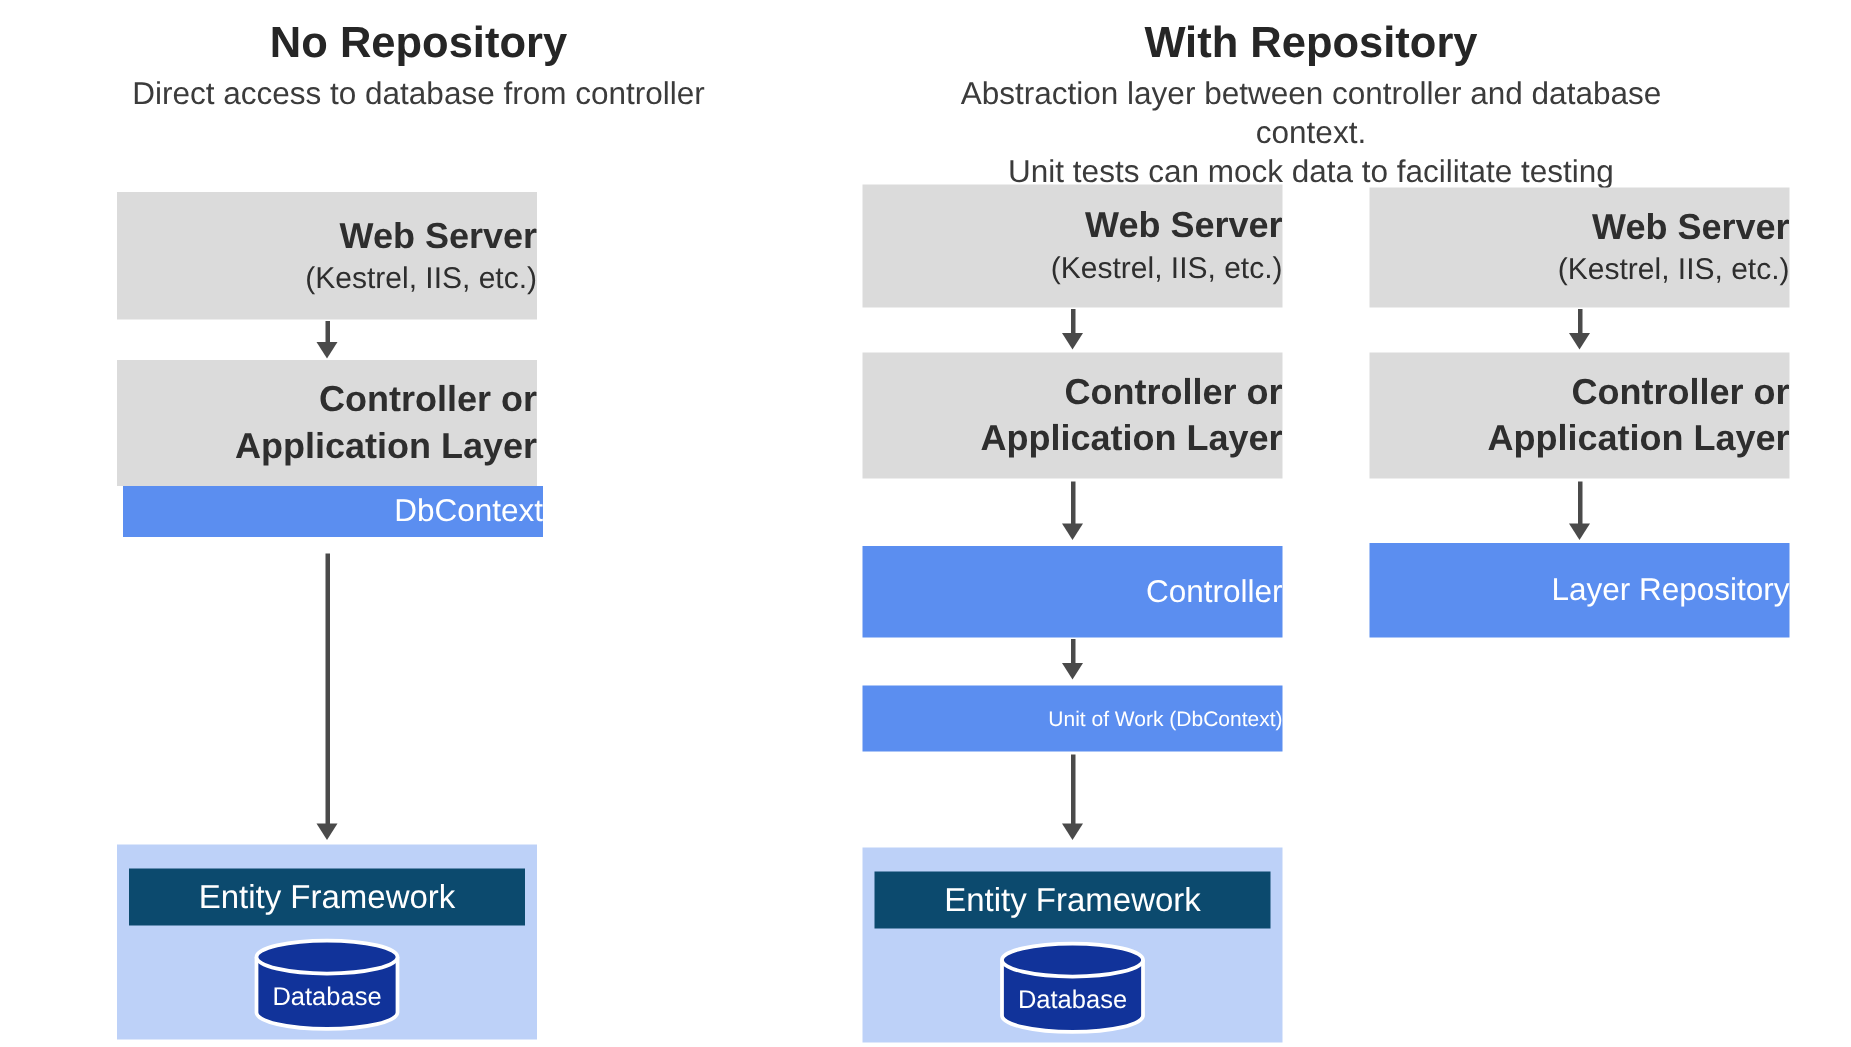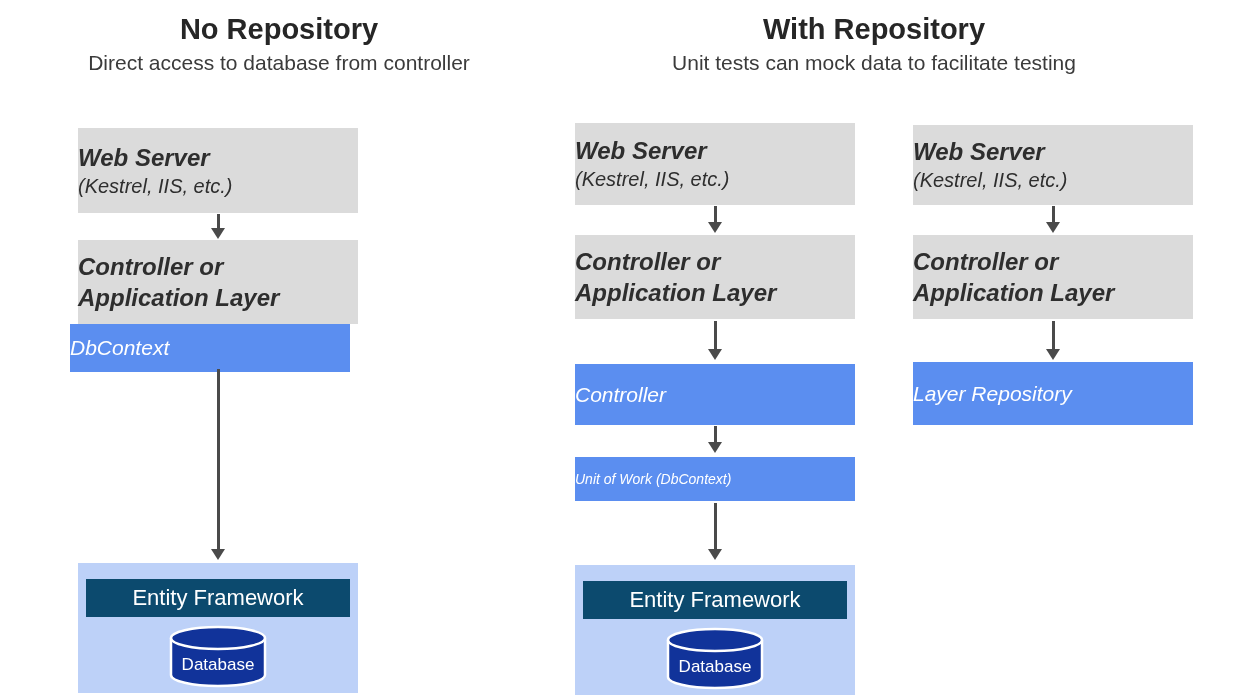--- a/index.html
+++ b/index.html
@@ -15,23 +15,22 @@
 
   
   .heading-block { text-align:center;padding-left:44px; }
   .h-title { font-size:29px; font-weight:bold; color:#262626; line-height:34px; }
   .h-sub   { font-size:21px; color:#3b3b3b; line-height:26px; margin-top:4px; }
 
   
   .box {
     position:absolute;
     display:flex; flex-direction:column;
-    align-items:flex-start; justify-content:center;
+    align-items:flex-end; justify-content:center;
     text-align:center;
-    font-style:italic;
   }
   .box-gray { background:#dbdbdb; }
   .box-blue { background:#5b8ef0; color:#ffffff; font-size:21px; }
   .box-title { font-size:24px; font-weight:bold; line-height:31px; color:#2e2e2e; }
   .box-sub   { font-size:20px; line-height:27px; color:#2e2e2e; }
   .uow-text  { font-size:14px; }
 
   
   .ef-container { position:absolute; background:#bdd1f8; }
   .ef-header {
@@ -66,40 +65,41 @@
 <div id="canvas">
 
   <div class="abs heading-block" style="left:0; top:12px; width:470px;">
     <div class="h-title">No Repository</div>
     <div class="h-sub">Direct access to database from controller</div>
   </div>
 
   <div class="abs heading-block" style="left:560px; top:12px; width:540px;">
     <div class="h-title">With Repository</div>
     <div class="h-sub">
+      <div>Abstraction layer between controller and database context.</div>
       <div>Unit tests can mock data to facilitate testing</div>
     </div>
   </div>
 
   <div class="box box-gray" style="left:78px; top:128px; width:280px; height:85px;">
     <div class="box-title">Web Server</div>
     <div class="box-sub">(Kestrel, IIS, etc.)</div>
   </div>
 
   <div class="arrow" style="left:211px; top:214px; height:25px;">
     <div class="arrow-shaft"></div>
     <div class="arrow-head"></div>
   </div>
 
   <div class="box box-gray" style="left:78px; top:240px; width:280px; height:84px;">
     <div class="box-title">Controller or</div>
     <div class="box-title">Application Layer</div>
   </div>
 
-  <div class="box box-blue" style="left:70px; top:324px; width:280px; height:48px;">
+  <div class="box box-blue" style="left:82px; top:324px; width:280px; height:34px;">
     <span>DbContext</span>
   </div>
 
   <div class="arrow" style="left:211px; top:369px; height:191px;">
     <div class="arrow-shaft"></div>
     <div class="arrow-head"></div>
   </div>
 
   <div class="ef-container" style="left:78px; top:563px; width:280px; height:130px;">
     <div class="ef-header" style="left:8px; top:16px; width:264px; height:38px;">

